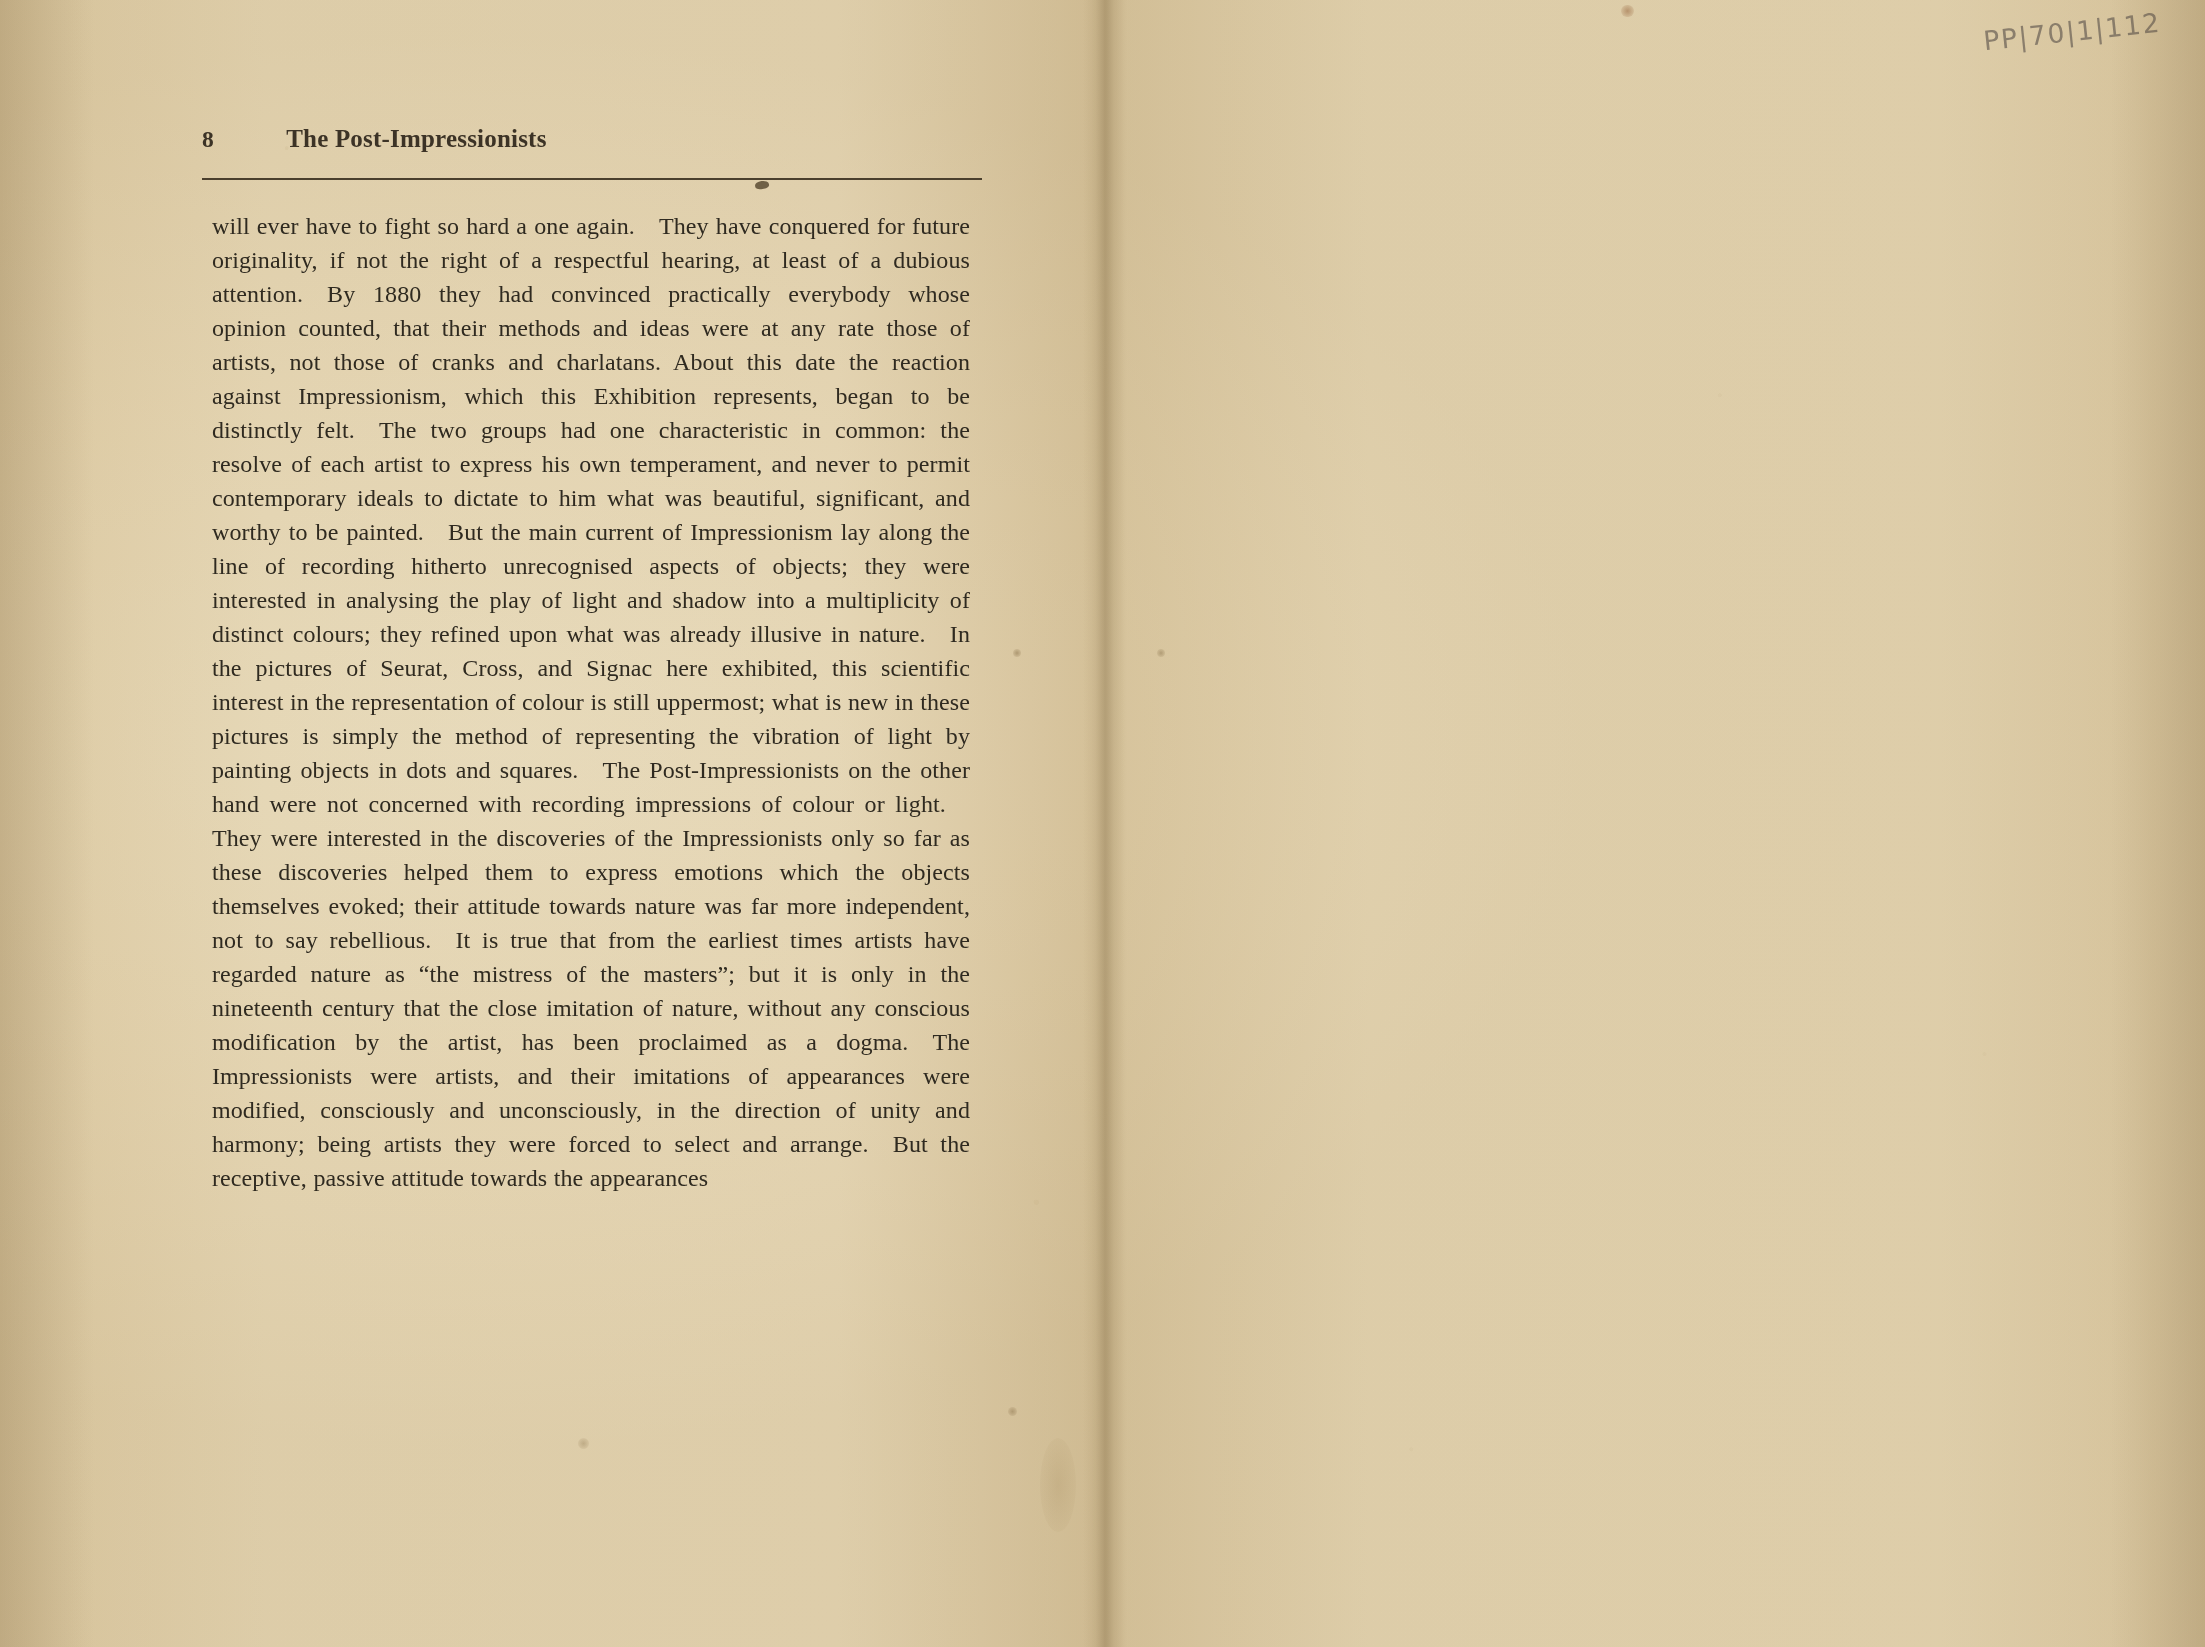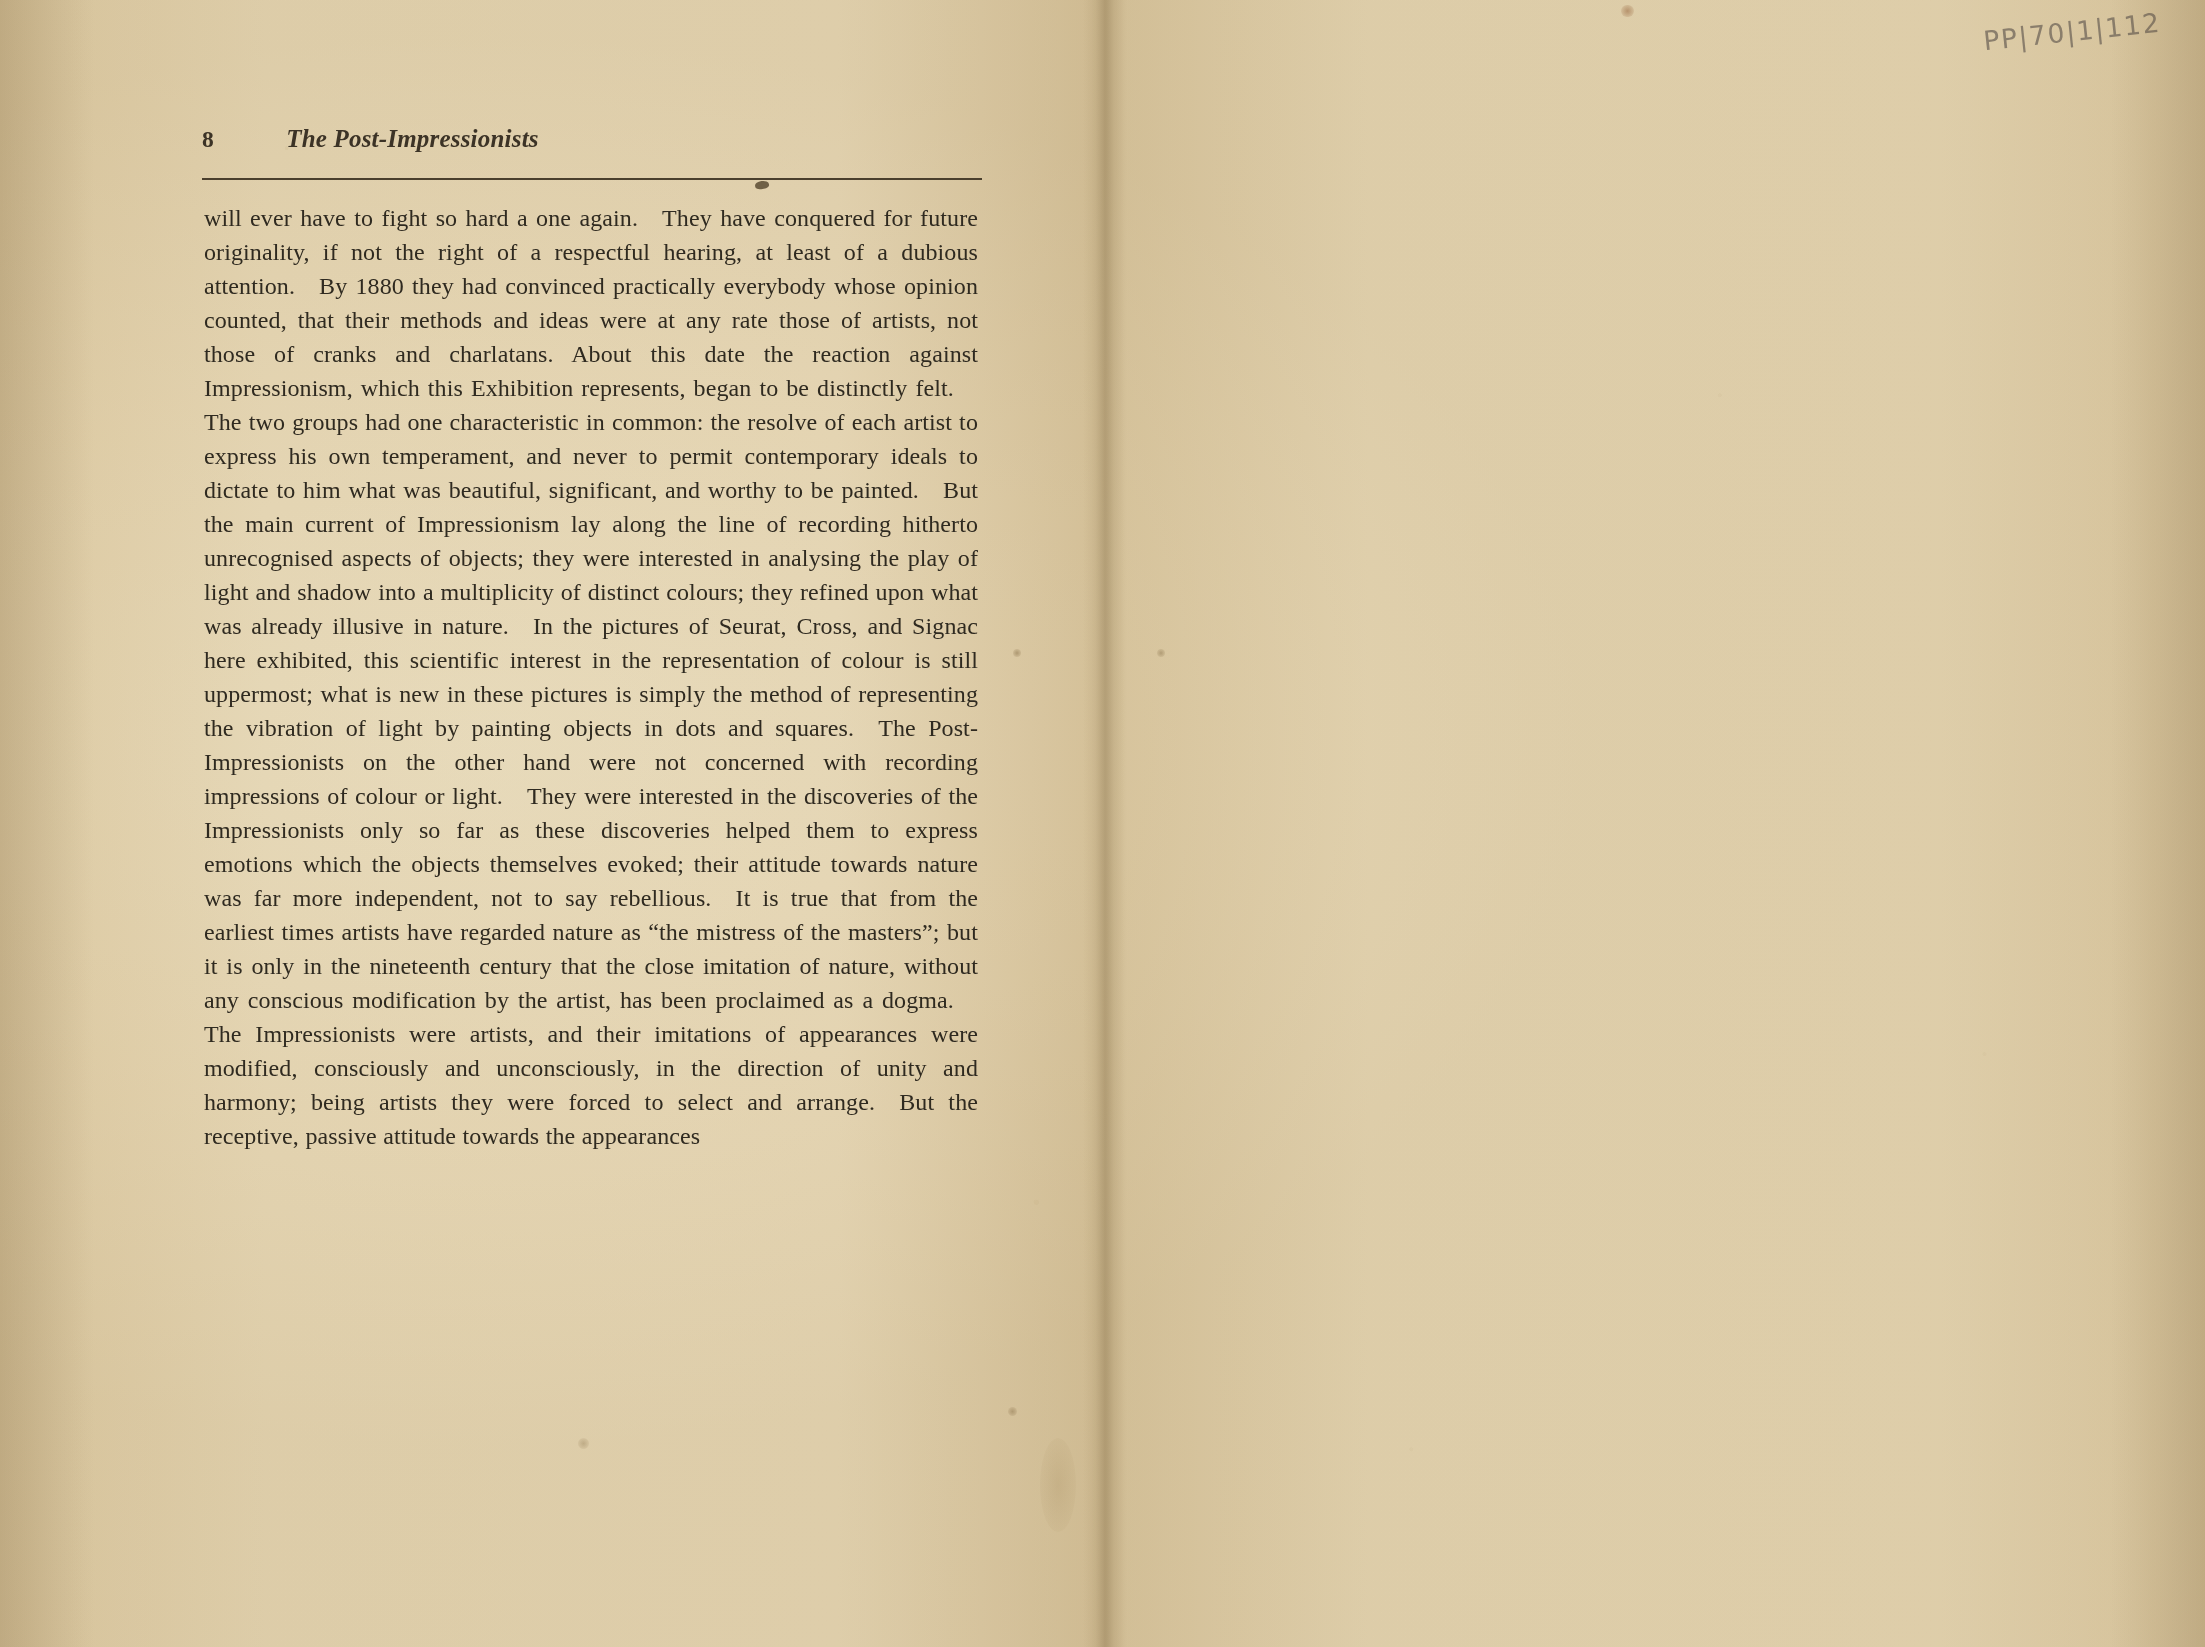--- a/index.html
+++ b/index.html
@@ -83,21 +83,20 @@
     display: flex;
     align-items: flex-end;
     color: #3c3326;
   }
   .head .folio {
     font-weight: bold;
     font-size: 23.5px;
     letter-spacing: 0.4px;
   }
   .head .title {
-    font-style: italic;
     font-weight: bold;
     font-size: 25px;
     letter-spacing: 0.2px;
   }
 
   .head-left {
     left: 202px;
     top: 117px;
     width: 782px;
   }
@@ -129,21 +128,21 @@
     color: #2f2a20;
     font-size: 24px;
     line-height: 34px;
     text-align: justify;
     text-justify: inter-word;
     letter-spacing: 0.1px;
     word-spacing: 0.4px;
   }
   .col-left  { left: 200px;  top: 197px; width: 782px; }
 
-  .col p { margin: 4px; }
+  .col p { margin: 12px; }
 
   
   .annotation {
     position: absolute;
     right: 44px;
     top: 15.6px;
     font-family: "DejaVu Sans", sans-serif;
     font-size: 26.6px;
     color: #6c6257;
     transform: rotate(-6deg);

